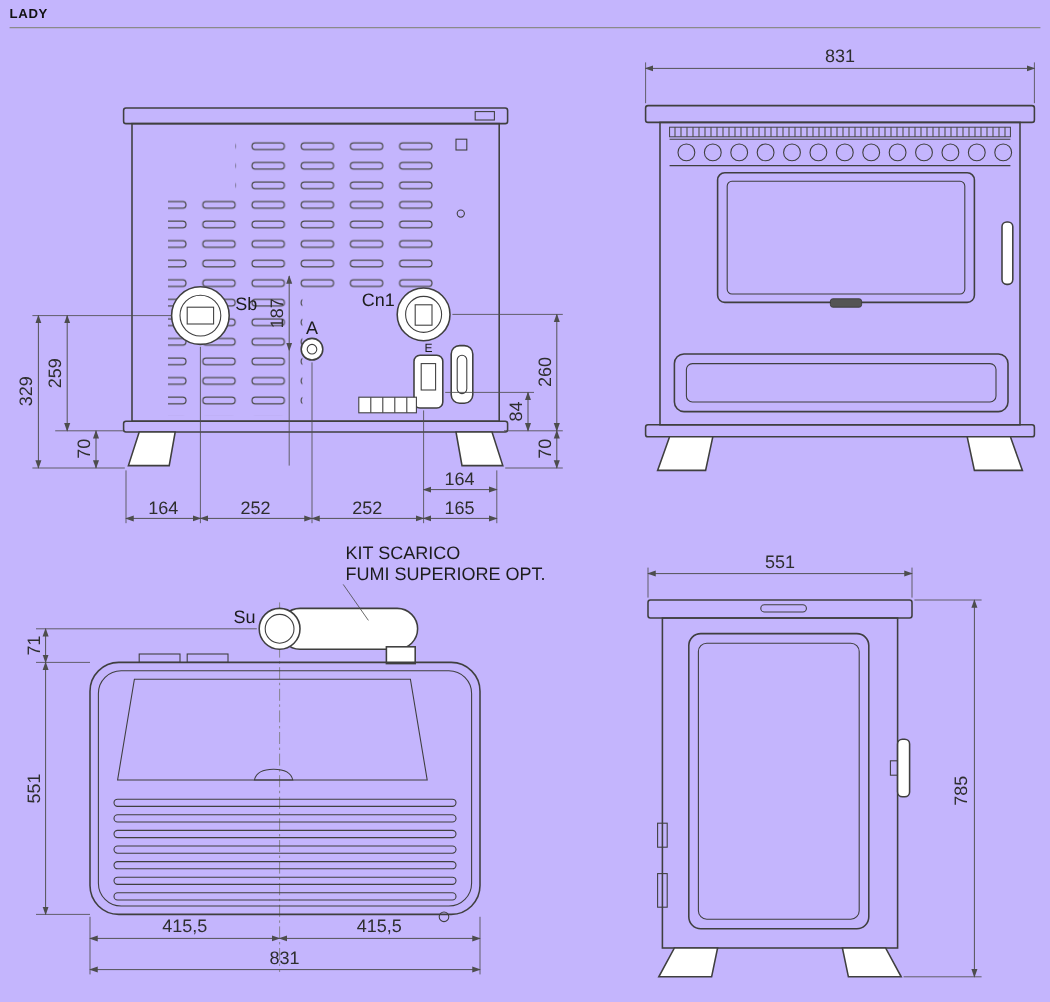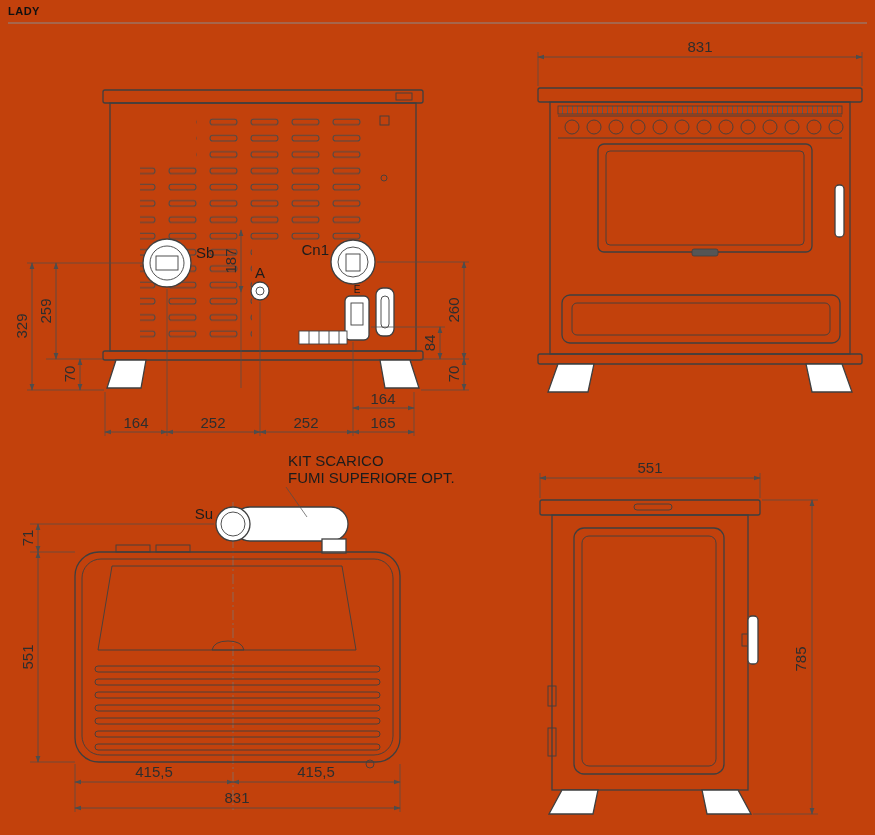--- a/index.html
+++ b/index.html
@@ -1,16 +1,16 @@
 <!DOCTYPE html>
 <html><head>
 <meta charset="utf-8">
 <style>
   html,body{margin:0;padding:0;background:#ffffff;}
-  .canvas{position:relative;width:875px;height:835px;background:#c2410c;overflow:hidden;}
+  .canvas{position:relative;width:875px;height:835px;background:#c4b5fd;overflow:hidden;}
   svg{position:absolute;top:0;left:0;}
   text{font-family:"Liberation Sans",sans-serif;}
   .ttl{font-size:11px;font-weight:bold;fill:#111;letter-spacing:.5px;}
   .dim{font-size:15px;fill:#2e2e2e;}
   .lbl{font-size:15px;fill:#1c1c1c;}
   .small{font-size:10px;fill:#1c1c1c;}
   .o{fill:none;stroke:#3f3f3f;stroke-width:1.3;}
   .w{fill:#fff;stroke:#3f3f3f;stroke-width:1.3;}
   .t{fill:none;stroke:#3f3f3f;stroke-width:.9;}
   .wt{fill:#fff;stroke:#3f3f3f;stroke-width:.9;}

